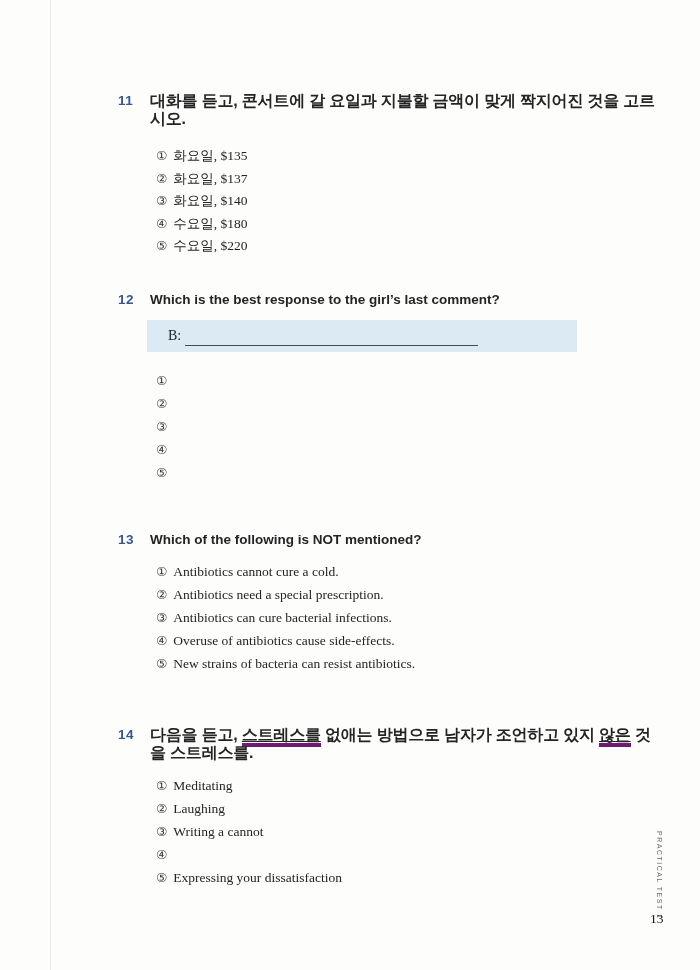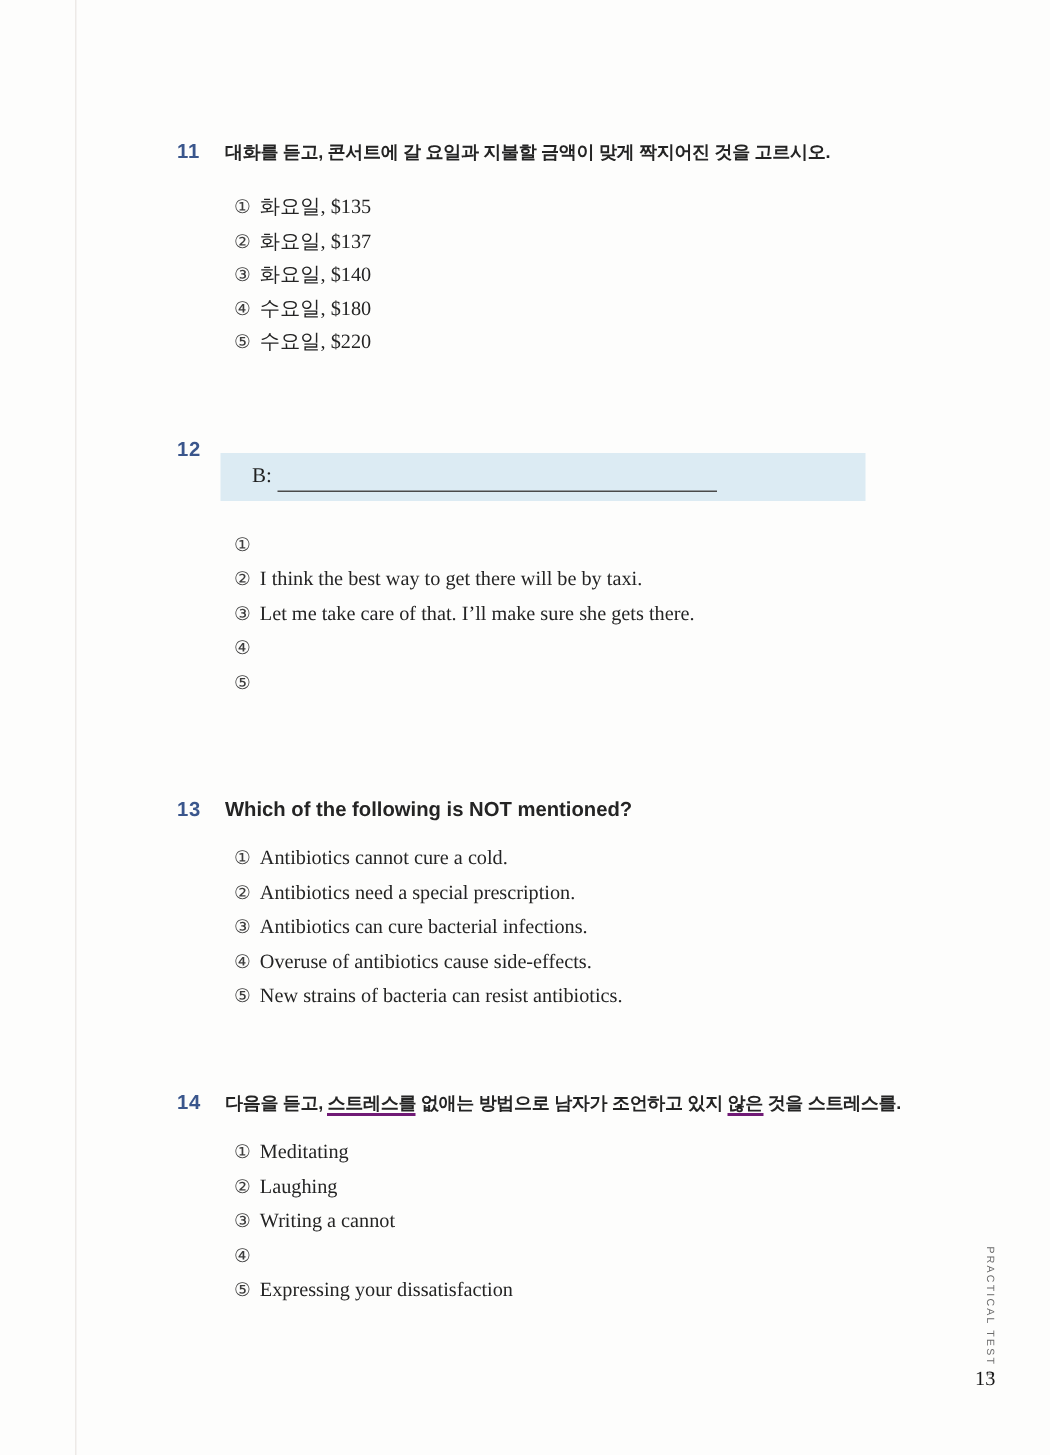--- a/index.html
+++ b/index.html
@@ -16,22 +16,22 @@
   .question { position:absolute; left:0; right:40px;margin-left:40px; }
   .q-num {
     position:absolute; left:78px; top:1px;
     font-size:13.5px; font-weight:bold; letter-spacing:.5px;
     color:var(--question-number);
   }
   .q-prompt {
     margin-left:110px; line-height:18px;
     font-size:13.5px; font-weight:bold; color:var(--body-text);
   }
-  .q-prompt.ko { font-size:12px; letter-spacing:-.2px; }
-  .q-prompt .u { border-bottom:2px solid #701a75; }
+  .q-prompt.ko { font-size:16px; letter-spacing:-.2px; }
+  .q-prompt .u { border-bottom:4px solid #701a75;text-decoration:underline; }
   .options { list-style:none; margin-left:116px; }
   .option {
     display:flex; align-items:baseline;
     height:23px; line-height:23px;
     font-family:"Liberation Serif", serif;
     font-size:13.5px; color:var(--body-text);
   }
   .options.tight .option { height:22.5px; line-height:22.5px; }
   .marker {
     flex:none; margin-right:6px;
@@ -96,35 +96,34 @@
     </li>
     <li class="option">
       <span class="marker">⑤</span>
       <span>수요일, $220</span>
     </li>
   </ol>
 </section>
 
 <section class="question" style="top:291px">
   <span class="q-num">12</span>
+  <h2 class="q-prompt">Which is the best response to the girl’s last comment?</h2>
   <div class="answer-box">
     <span class="speaker">B:</span>
     <span class="answer-line"></span>
   </div>
   <ol class="options m-t-17">
     <li class="option">
       <span class="marker">①</span>
     </li>
     <li class="option">
       <span class="marker">②</span>
-      <span>I think the best way to get there will be by taxi.</span>
     </li>
     <li class="option">
       <span class="marker">③</span>
-      <span>Let me take care of that. I’ll make sure she gets there.</span>
     </li>
     <li class="option">
       <span class="marker">④</span>
     </li>
     <li class="option">
       <span class="marker">⑤</span>
     </li>
   </ol>
 </section>
 

